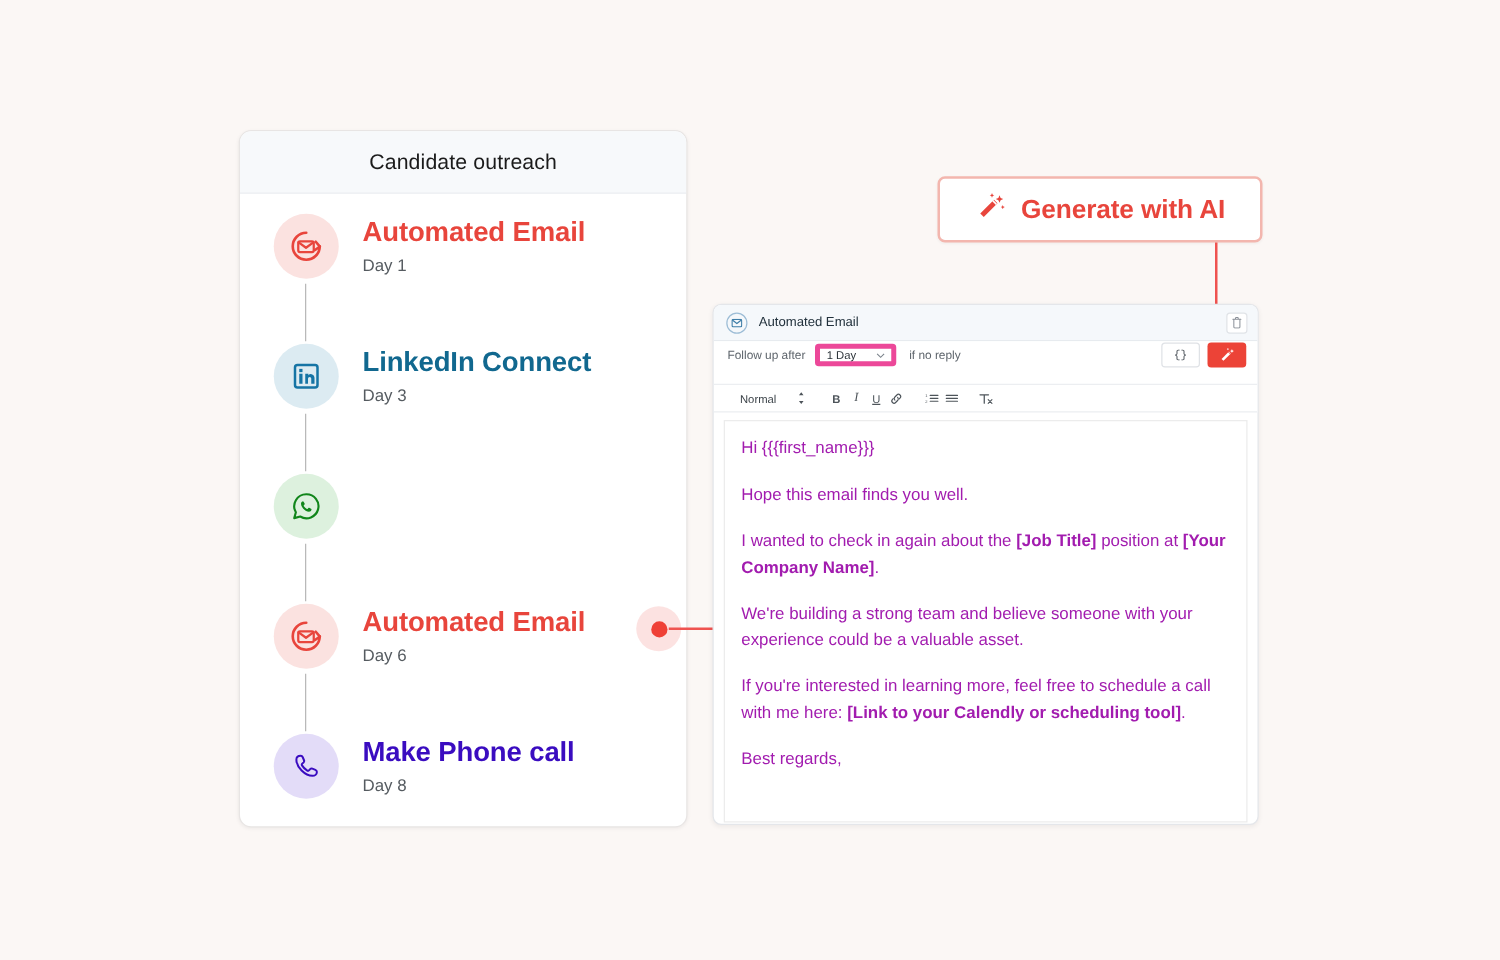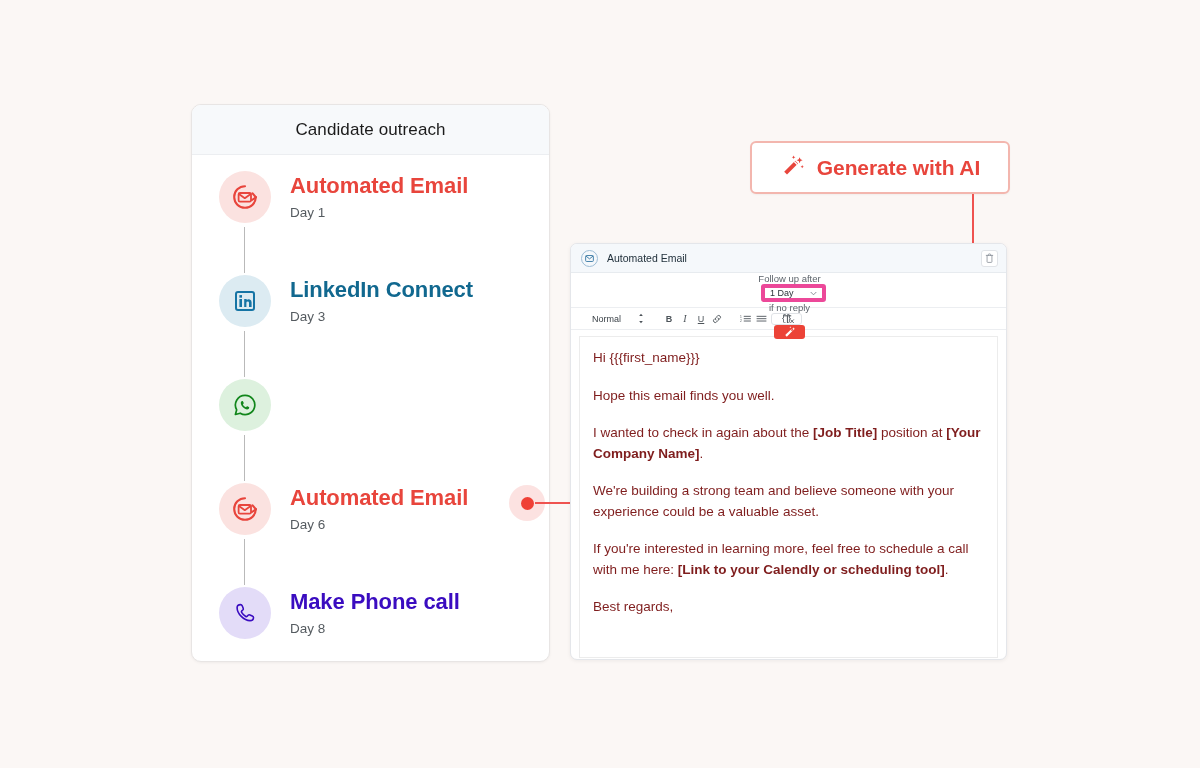--- a/index.html
+++ b/index.html
@@ -114,30 +114,30 @@
   .mp-head-title { font-size: 10.5px; color: #22313c; margin-left: 9px; }
   .mp-head-spacer { flex: 1; }
   .mp-trash {
     width: 17px; height: 17px; border: 1px solid #e0e3e7; border-radius: 3px;
     display: flex; align-items: center; justify-content: center; background: #fff;
     cursor: pointer;
   }
 
   .mp-followup {
     height: 35px; display: flex; align-items: center; padding: 0 9px 12px 11px;
-    border-bottom: 1px solid #eceef1; background: #fff; flex-direction: column;
+    border-bottom: 1px solid #eceef1; background: #fff;
   }
   .fu-label { font-size: 9.5px; color: #5d646b; }
   .fu-select {
     margin-left: 8px; width: 65px; height: 18px;
     border: 4px solid #ec4899; border-radius: 3px; background: #fff;
     display: flex; align-items: center; justify-content: space-between;
     padding: 0 5px; font-size: 9px; color: #2b3238; cursor: pointer;
   }
-  .fu-after { font-size: 9.5px; color: #5d646b; }
+  .fu-after { font-size: 9.5px; color: #5d646b; margin-left: 10px; }
   .fu-spacer { flex: 1; }
   .btn-braces {
     width: 31px; height: 20px; border: 1px solid #dfe2e6; border-radius: 3px;
     background: #fff; display: flex; align-items: center; justify-content: center;
     font-size: 9px; color: #4a5158; cursor: pointer; margin-right: 6px;
     font-family: "Liberation Mono", monospace;
   }
   .btn-magic {
     width: 31px; height: 20px; border-radius: 3px; background: #ec4337;
     display: flex; align-items: center; justify-content: center; cursor: pointer;
@@ -155,21 +155,21 @@
   }
 
   .mp-body {
     margin: 6px 8px 7px 8px;
     height: 322px;
     border: 1px solid #ececec;
     background: #fff;
     padding: 11px 13px;
     overflow: hidden;
   }
-  .mp-body p { font-size: 13.5px; color: #7f1d1d; line-height: 1.52; margin-bottom: 17px; }
+  .mp-body p { font-size: 13.5px; color: #a21caf; line-height: 1.52; margin-bottom: 17px; }
   .mp-body p:last-child { margin-bottom: 0; }
   .mp-body b { font-weight: bold; }
 </style>
 </head>
 <body>
 
 <div class="stage">
 
   <div class="seq-card">
     <div class="seq-head">

